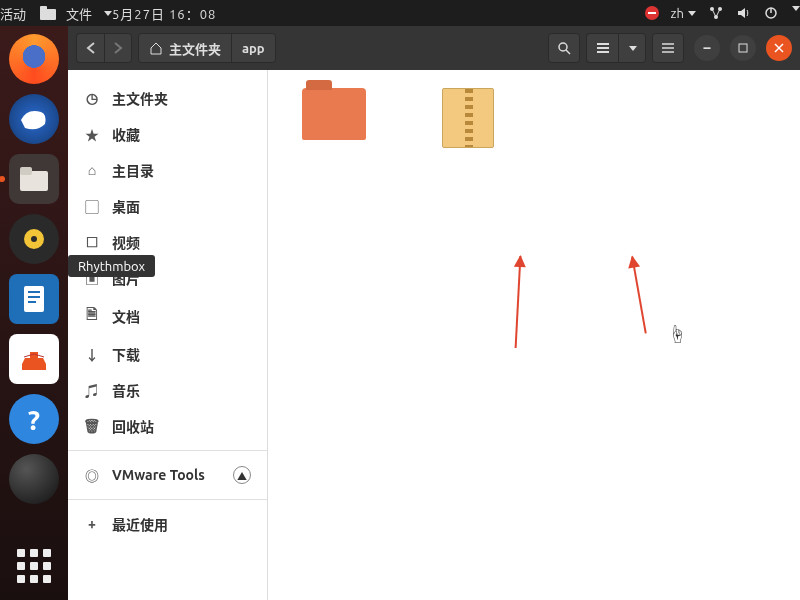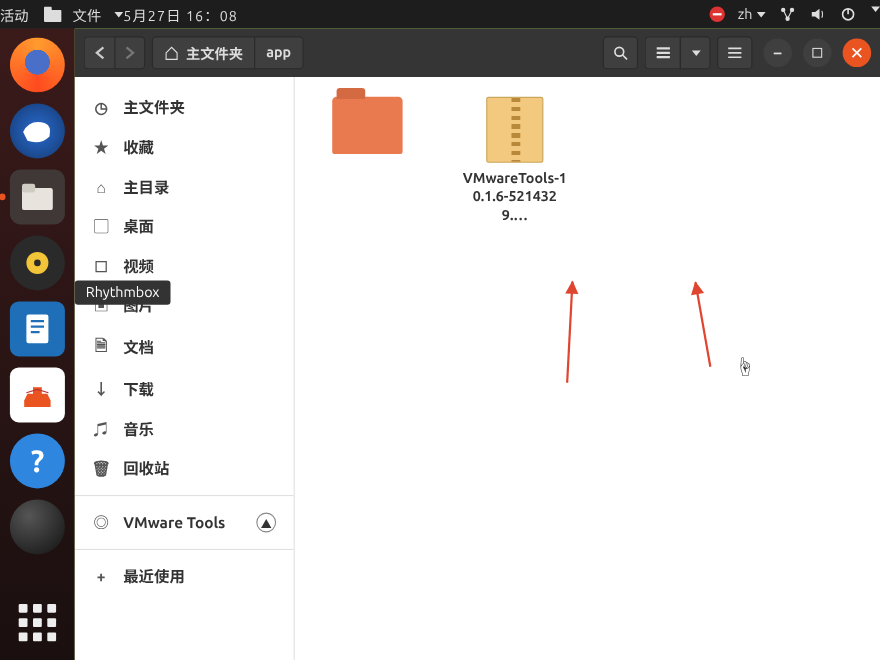--- a/index.html
+++ b/index.html
@@ -273,21 +273,20 @@
         </div>
     </div>
 
     <div class="content">
       <div class="icons">
         <div class="file-item">
           <div class="folder-ico"></div>
         </div>
         <div class="file-item">
           <div class="archive-ico"></div>
-          <div class="file-label">VMwareTools-10.1.6-5214329.…</div>
         </div>
       </div>
       <div class="arrow arrow1"></div>
       <div class="arrow arrow2"></div>
       <div class="cursor">☝</div>
     </div>
   </div>
 </div>
 
 </body></html>

